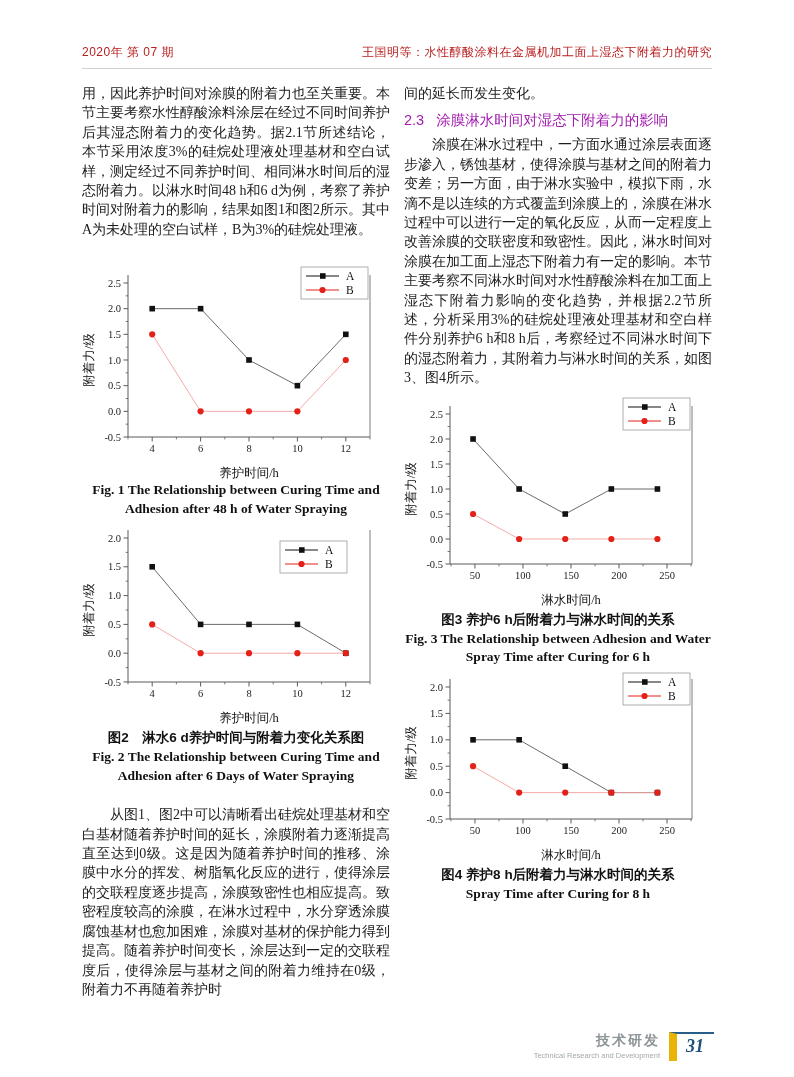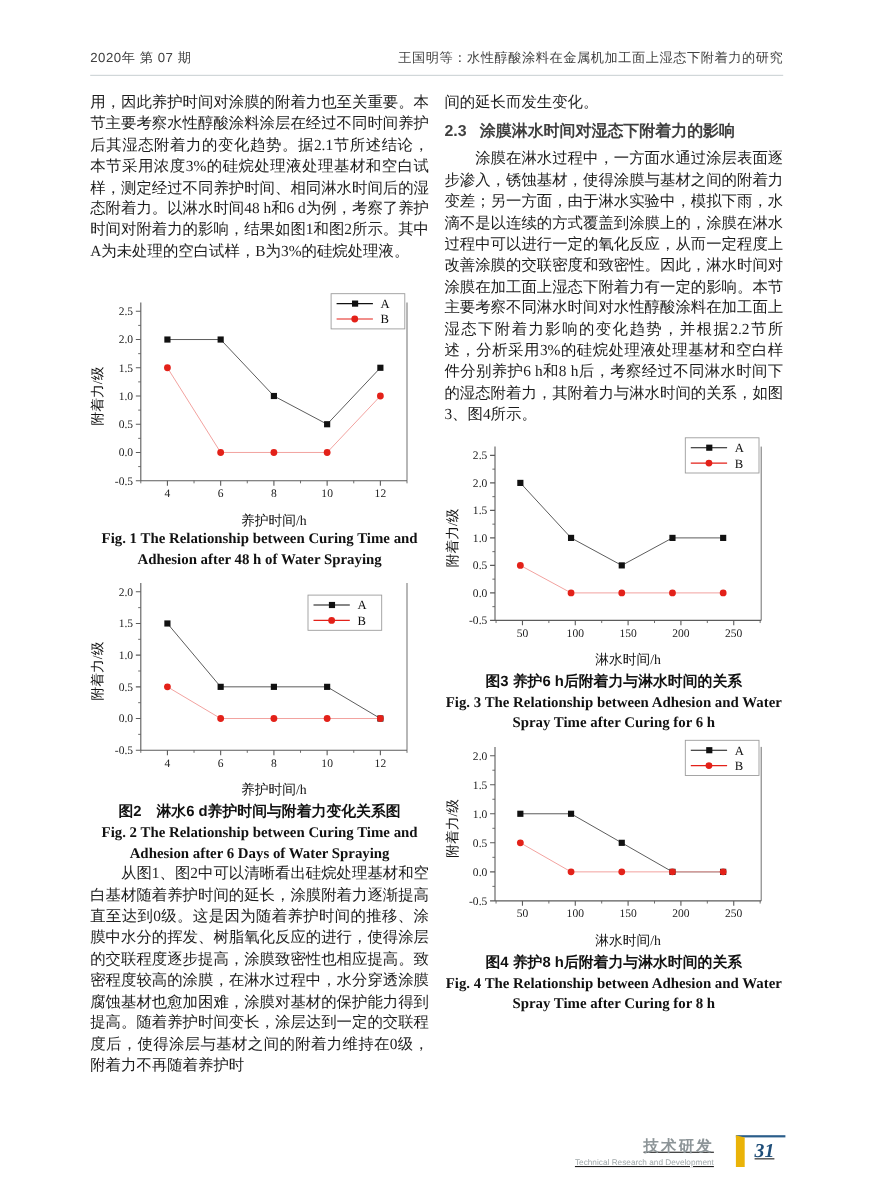--- a/index.html
+++ b/index.html
@@ -4,63 +4,63 @@
 <style>
   html,body { margin:0; padding:0; background:#ffffff; }
   .page {
     position:relative; width:794px; height:1077px; background:#ffffff;
     font-family:"Liberation Serif", serif; color:#1c1c1c; overflow:hidden;
   }
   .header {
     position:absolute; left:82px; top:44px; width:630px;
     display:flex; justify-content:space-between; align-items:flex-end;
     font-family:"Liberation Sans", sans-serif;
-    font-size:12px; color:#404040; letter-spacing:0.5px;
+    font-size:12px; color:#b91c1c; letter-spacing:0.5px;
     border-bottom:1px solid #ccd3d5; padding-bottom:7px;
   }
   .columns { position:absolute; left:82px; top:84px; width:630px; display:flex; gap:14px;justify-content:center; }
   .col { width:308px; }
   .para {
     font-size:14px; line-height:19.4px; text-align:justify; margin:0;
     color:#1c1c1c;
   }
   .indent { text-indent:2em; }
   .sec-heading {
     margin:6px 0 4px 0; font-family:"Liberation Sans", sans-serif;
-    font-weight:bold; font-size:14.5px; color:#404040; line-height:22px;
+    font-weight:normal; font-size:14.5px; color:#a21caf; line-height:22px;
   }
   .sec-heading .sec-num { margin-right:12px; }
   figure { margin:0; padding:0; }
   .chart-svg { display:block; }
   svg text { font-family:"Liberation Serif", serif; }
   .cap-zh {
     text-align:center; font-family:"Liberation Sans", sans-serif;
     font-weight:bold; font-size:13.5px; line-height:20px; margin-top:2px; color:#111;
   }
   .cap-en {
     text-align:center; font-family:"Liberation Serif", serif;
     font-weight:bold; font-size:13.5px; line-height:18.5px; color:#111;
   }
   .footer {
     position:absolute; right:80px; bottom:16px;
-    display:flex; align-items:center; gap:20px;text-decoration:underline;
+    display:flex; gap:9px;
   }
   .footer-labels { text-align:right; font-family:"Liberation Sans", sans-serif; }
   .footer-zh { font-size:14px; font-weight:bold; color:#8d9598; letter-spacing:2px; }
   .footer-en { font-size:7.5px; color:#a2a9ab; margin-top:1px; }
   .page-num {
     border-top:2px solid #2a5d8a; border-left:8px solid #eab308;
     padding:2px 10px 4px 9px; font-family:"Liberation Serif", serif;
     font-style:italic; font-weight:bold; font-size:18px; color:#1f4e79;
   }
   .fig1-block { margin-top:26px; }
   .fig2-block { margin-top:6px; }
   .fig3-block { margin-top:8px; }
   .fig4-block { margin-top:4px; }
-  .left-para2 { margin-top:0; }
+  .left-para2 { margin-top:20px; }
 </style>
 </head>
 <body>
 
 <div class="page">
 
   <div class="header">
     <span>2020年  第 07 期</span>
     <span>王国明等：水性醇酸涂料在金属机加工面上湿态下附着力的研究</span>
   </div>
@@ -336,21 +336,20 @@
             <text x="11" y="82" text-anchor="middle" font-size="12.5" fill="#111" transform="rotate(-90 11 82)">附着力/级</text>
             <rect x="219" y="2" width="67" height="32" fill="#ffffff" stroke="#9a9a9a" stroke-width="0.8"></rect>
             <line x1="224" y1="11" x2="257" y2="11" stroke="#111111" stroke-width="1"></line>
             <rect x="238" y="8.2" width="5.6" height="5.6" fill="#111111"></rect>
             <text x="264" y="15" font-size="11.5" fill="#111">A</text>
             <line x1="224" y1="25" x2="257" y2="25" stroke="#e32119" stroke-width="1"></line>
             <circle cx="240.5" cy="25" r="3.1" fill="#e32119"></circle>
             <text x="264" y="29" font-size="11.5" fill="#111">B</text>
           </svg>
         <div class="cap-zh">图4   养护8 h后附着力与淋水时间的关系</div>
-        <div class="cap-en">Fig. 4    The Relationship between Adhesion and Water</div>
         <div class="cap-en">Spray Time after Curing for 8 h</div>
       </figure>
     </div>
 
   </div>
 
   <div class="footer">
     <div class="footer-labels">
       <div class="footer-zh">技术研发</div>
       <div class="footer-en">Technical Research and Development</div>

